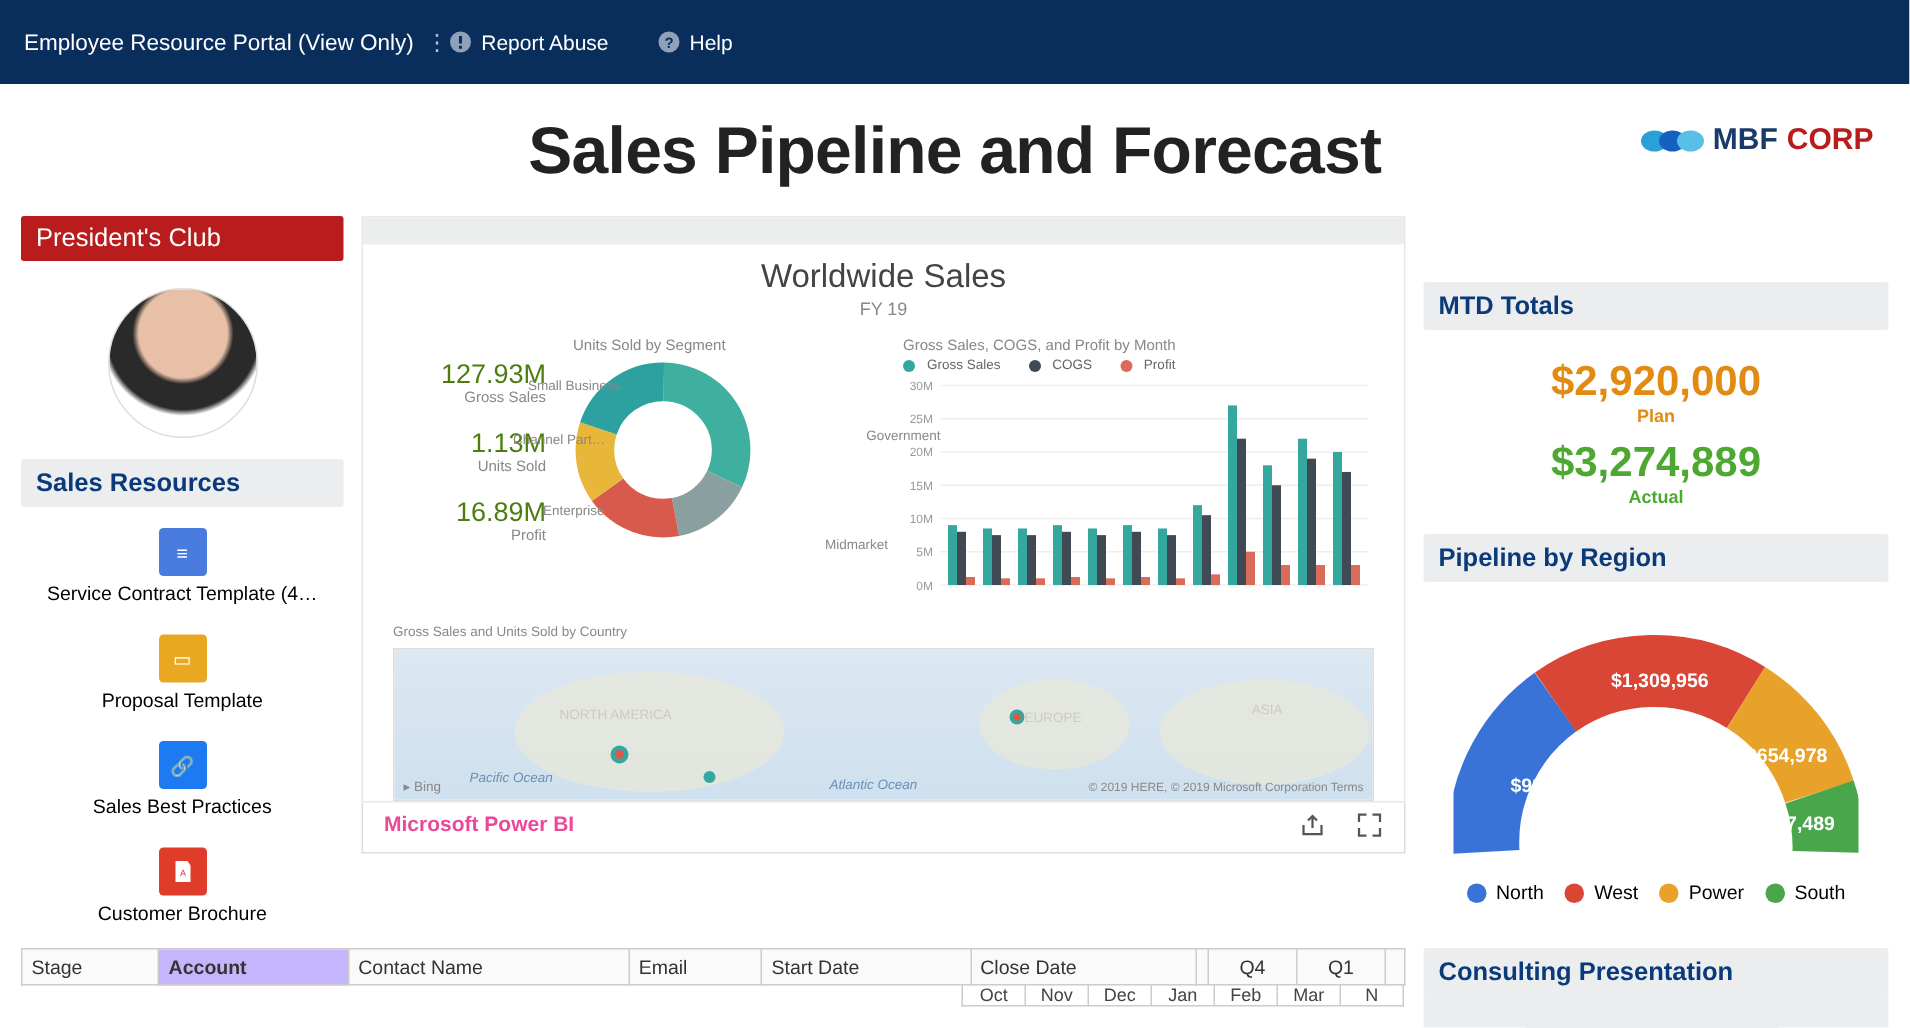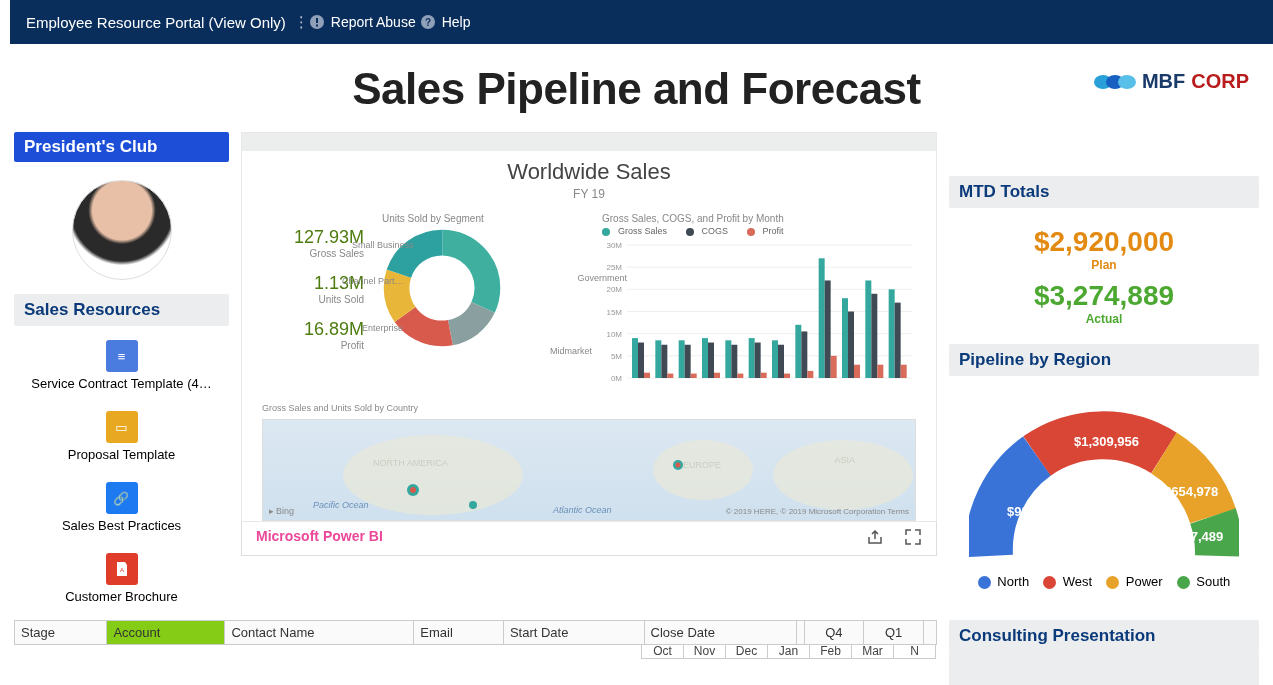--- a/index.html
+++ b/index.html
@@ -1,37 +1,37 @@
 <!DOCTYPE html>
 <html><head>
 <meta charset="utf-8">
 <style>
 * { box-sizing: border-box; margin: 0; padding: 0; }
 body { font-family: -apple-system, BlinkMacSystemFont, "Segoe UI", Arial, sans-serif; background: #fff; width: 1273px; height: 685px; overflow: hidden; }
 
 
-.header { background: #0a2e5c; color: #fff; height: 44px; display: flex; align-items: center; padding: 0 16px; margin-left: 10px; }
+.header { background: #0a2e5c; color: #fff; height: 56px; display: flex; align-items: center; padding: 0 16px; }
 .header-left { display: flex; align-items: center; gap: 8px; font-size: 15px; }
 .header-center { flex: 1; display: flex; justify-content: center; align-items: center; gap: 6px; font-size: 16px; font-weight: 600; }
-.header-right { display: flex; align-items: flex-start; gap: 4px; font-size: 14px; }
+.header-right { display: flex; align-items: flex-start; gap: 32px; font-size: 14px; }
 .header-link { display: flex; align-items: center; gap: 6px; cursor: pointer; }
 
 
 .title-row { position: relative; padding: 20px 0 18px; text-align: center; }
 .page-title { font-size: 44px; font-weight: 800; color: #222; letter-spacing: -0.5px;}
 .brand-logo { position: absolute; right: 24px; top: 26px; display: flex; align-items: center; gap: 6px; font-weight: 700; font-size: 20px; }
 .brand-cloud { display:flex; gap:-4px;}
 .brand-cloud span { width:18px; height:14px; border-radius: 50%; display:inline-block;}
 
 
 .main { display: grid; grid-template-columns: 215px 1fr 310px; gap: 12px; padding: 0 14px; }
 
 
 .sec-head { background: #ecedef; color: #0a3a7a; font-weight: 700; font-size: 17px; padding: 6px 10px; border-radius: 2px; }
-.pclub-head { background: #1d4ed8; color: #fff; font-weight:700; font-size:17px; padding: 5px 10px; border-radius:2px; }
+.pclub-head { background: #b91c1c; color: #fff; font-weight:400; font-size:17px; padding: 5px 10px; border-radius:2px; }
 
 
 .left-col { display:flex; flex-direction:column; gap:8px; }
 .avatar { width: 100px; height:100px; border-radius:50%; background: radial-gradient(circle at 50% 30%, #e8c0a8 0 35%, #2a2a2a 40% 60%, #fff 65%); margin:10px auto 6px; border:1px solid #ddd;}
 .res-item { display:flex; flex-direction:column; align-items:center; gap:4px; font-size:13px; padding:6px 0;}
 .res-icon { width:32px; height:32px; display:flex; align-items:center; justify-content:center; border-radius:3px;}
 .icon-doc { background:#4a7ce0; color:#fff;}
 .icon-prop { background:#e9a822; color:#fff;}
 .icon-link { background:#1d7af0; color:#fff;}
 .icon-pdf { background:#e03c2a; color:#fff;}
@@ -70,21 +70,21 @@
 .mtd-act { color:#4ca830; font-size:28px; font-weight:700; margin-top:8px;}
 .mtd-act-l { color:#4ca830; font-size:12px; font-weight:600;}
 .gauge-holder { padding:20px 10px 0; text-align:center;}
 .gauge { width:270px; height:160px; margin:0 auto;}
 .region-legend { display:flex; justify-content:center; gap:14px; font-size:13px; margin-top:4px;}
 
 
 .bottom { display:grid; grid-template-columns: 1fr 310px; gap:12px; padding:10px 14px 0;}
 .pipe-table { width:100%; border-collapse:collapse; font-size:13px;}
 .pipe-table th, .pipe-table td { border:1px solid #ccc; padding:4px 6px; text-align:left; font-weight:400; color:#333; background:#fafafa;}
-.pipe-table th.bold { font-weight:400; background:#84cc16;}
+.pipe-table th.bold { font-weight:700; background:#c4b5fd;}
 .tl-cell { flex:1; text-align:center; font-size:12px; color:#444;}
 .consult-box { background:#ecedef; height:34px;}
 </style>
 </head>
 <body>
 
 <div class="header">
   <div class="header-left">
     <span>Employee Resource Portal (View Only)</span>
     <span style="opacity:0.7">⋮</span>

